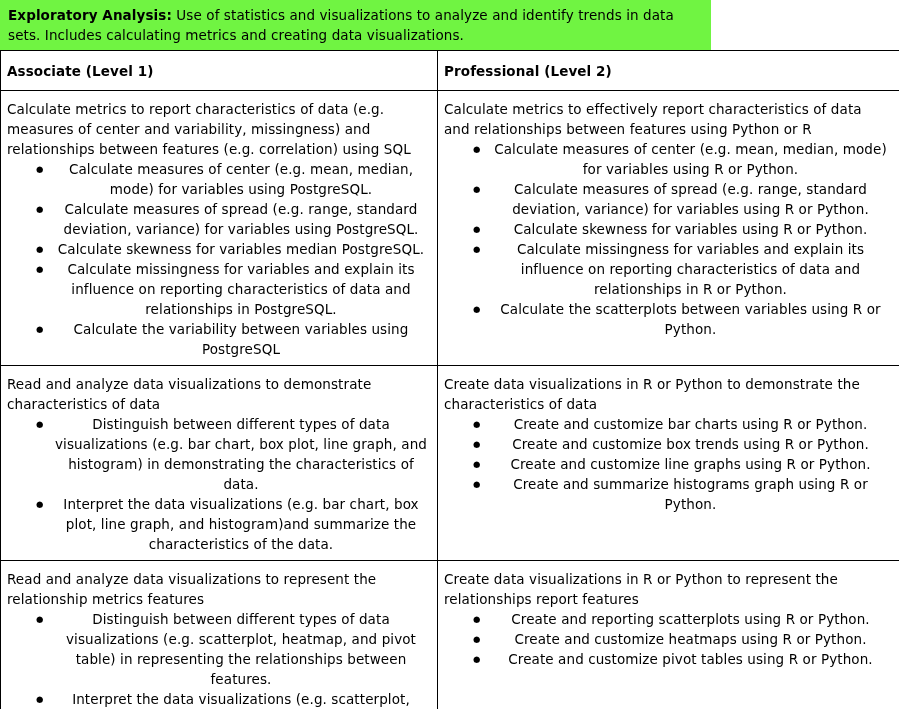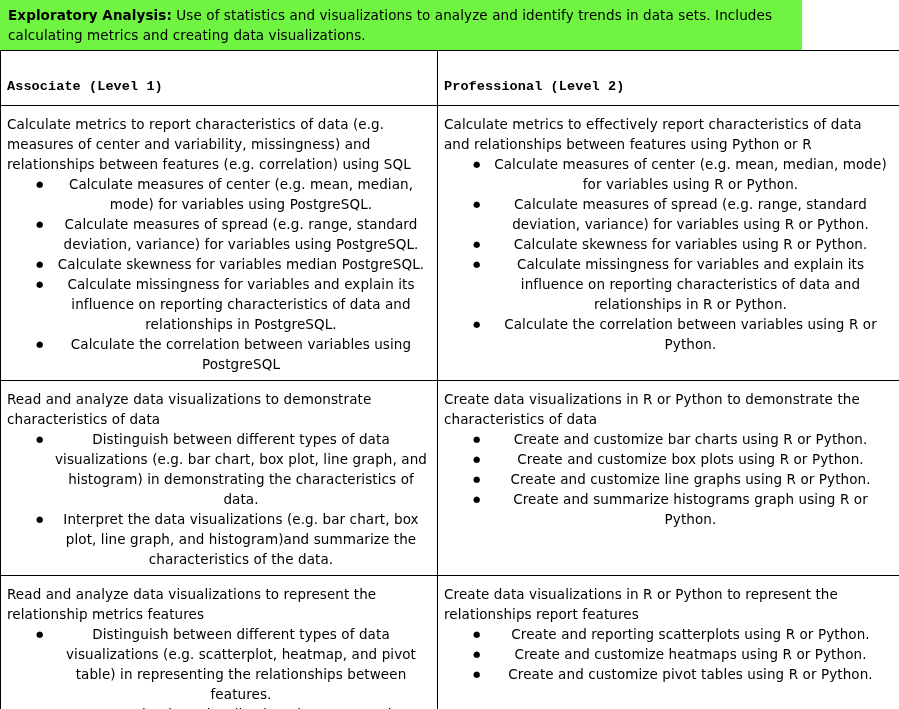--- a/index.html
+++ b/index.html
@@ -8,21 +8,21 @@
     background: #ffffff;
     width: 899px;
     height: 709px;
     overflow: hidden;
     font-family: "DejaVu Sans", "Liberation Sans", sans-serif;
     color: #000000;
     -webkit-font-smoothing: antialiased;
   }
   .banner {
     box-sizing: border-box;
-    width: 802px;
+    width: 711px;
     min-height: 50px;
     padding: 6px 2px 5px 8px;
     font-size: 13.5px;
     line-height: 19.5px;
     letter-spacing: 0.1px;
   }
   .banner .bold { font-weight: bold; }
   table.skills {
     border-collapse: collapse;
     table-layout: fixed;
@@ -36,24 +36,23 @@
     text-align: left;
     box-sizing: border-box;
     padding: 8px 8px 6px 6px;
     font-size: 13.5px;
     line-height: 20px;
     letter-spacing: 0.1px;
     overflow: hidden;
   }
   th {
     height: 40px;
-    padding: 26px 6px 8px 6px;
+    padding: 10px 6px 8px 6px;
     font-weight: bold;
     font-size: 13.5px;
-    font-family: Liberation Mono, monospace;
   }
   tr.row-0 td { height: 274px; }
   tr.row-1 td { height: 176px; }
   tr.row-2 td { height: 169px; border-bottom: none; }
   p.intro { margin: 0; }
   ul.bullets {
     margin: 0;
     padding: 0;
     list-style: none;
     text-align: center;
@@ -92,47 +91,47 @@
   </thead>
   <tbody>
     <tr class="row-0">
       <td>
         <p class="intro">Calculate metrics to report characteristics of data (e.g. measures of center and variability, missingness) and relationships between features (e.g. correlation) using SQL</p>
         <ul class="bullets">
           <li>Calculate measures of center (e.g. mean, median, mode) for variables using PostgreSQL.</li>
           <li>Calculate measures of spread (e.g. range, standard deviation, variance) for variables using PostgreSQL.</li>
           <li>Calculate skewness for variables median PostgreSQL.</li>
           <li>Calculate missingness for variables and explain its influence on reporting characteristics of data and relationships in PostgreSQL.</li>
-          <li>Calculate the correlation between variables using PostgreSQL</li>
+          <li>Calculate the variability between variables using PostgreSQL</li>
         </ul>
       </td>
       <td>
         <p class="intro">Calculate metrics to effectively report characteristics of data and relationships between features using Python or R</p>
         <ul class="bullets">
           <li>Calculate measures of center (e.g. mean, median, mode) for variables using R or Python.</li>
           <li>Calculate measures of spread (e.g. range, standard deviation, variance) for variables using R or Python.</li>
           <li>Calculate skewness for variables using R or Python.</li>
           <li>Calculate missingness for variables and explain its influence on reporting characteristics of data and relationships in R or Python.</li>
-          <li>Calculate the correlation between variables using R or Python.</li>
+          <li>Calculate the scatterplots between variables using R or Python.</li>
         </ul>
       </td>
     </tr>
     <tr class="row-1">
       <td>
         <p class="intro">Read and analyze data visualizations to demonstrate characteristics of data</p>
         <ul class="bullets">
           <li>Distinguish between different types of data visualizations (e.g. bar chart, box plot, line graph, and histogram) in demonstrating the characteristics of data.</li>
           <li>Interpret the data visualizations (e.g. bar chart, box plot, line graph, and histogram)and summarize the characteristics of the data.</li>
         </ul>
       </td>
       <td>
         <p class="intro">Create data visualizations in R or Python to demonstrate the characteristics of data</p>
         <ul class="bullets">
           <li>Create and customize bar charts using R or Python.</li>
-          <li>Create and customize box plots using R or Python.</li>
+          <li>Create and customize box trends using R or Python.</li>
           <li>Create and customize line graphs using R or Python.</li>
           <li>Create and summarize histograms graph using R or Python.</li>
         </ul>
       </td>
     </tr>
     <tr class="row-2">
       <td>
         <p class="intro">Read and analyze data visualizations to represent the relationship metrics features</p>
         <ul class="bullets">
           <li>Distinguish between different types of data visualizations (e.g. scatterplot, heatmap, and pivot table) in representing the relationships between features.</li>

